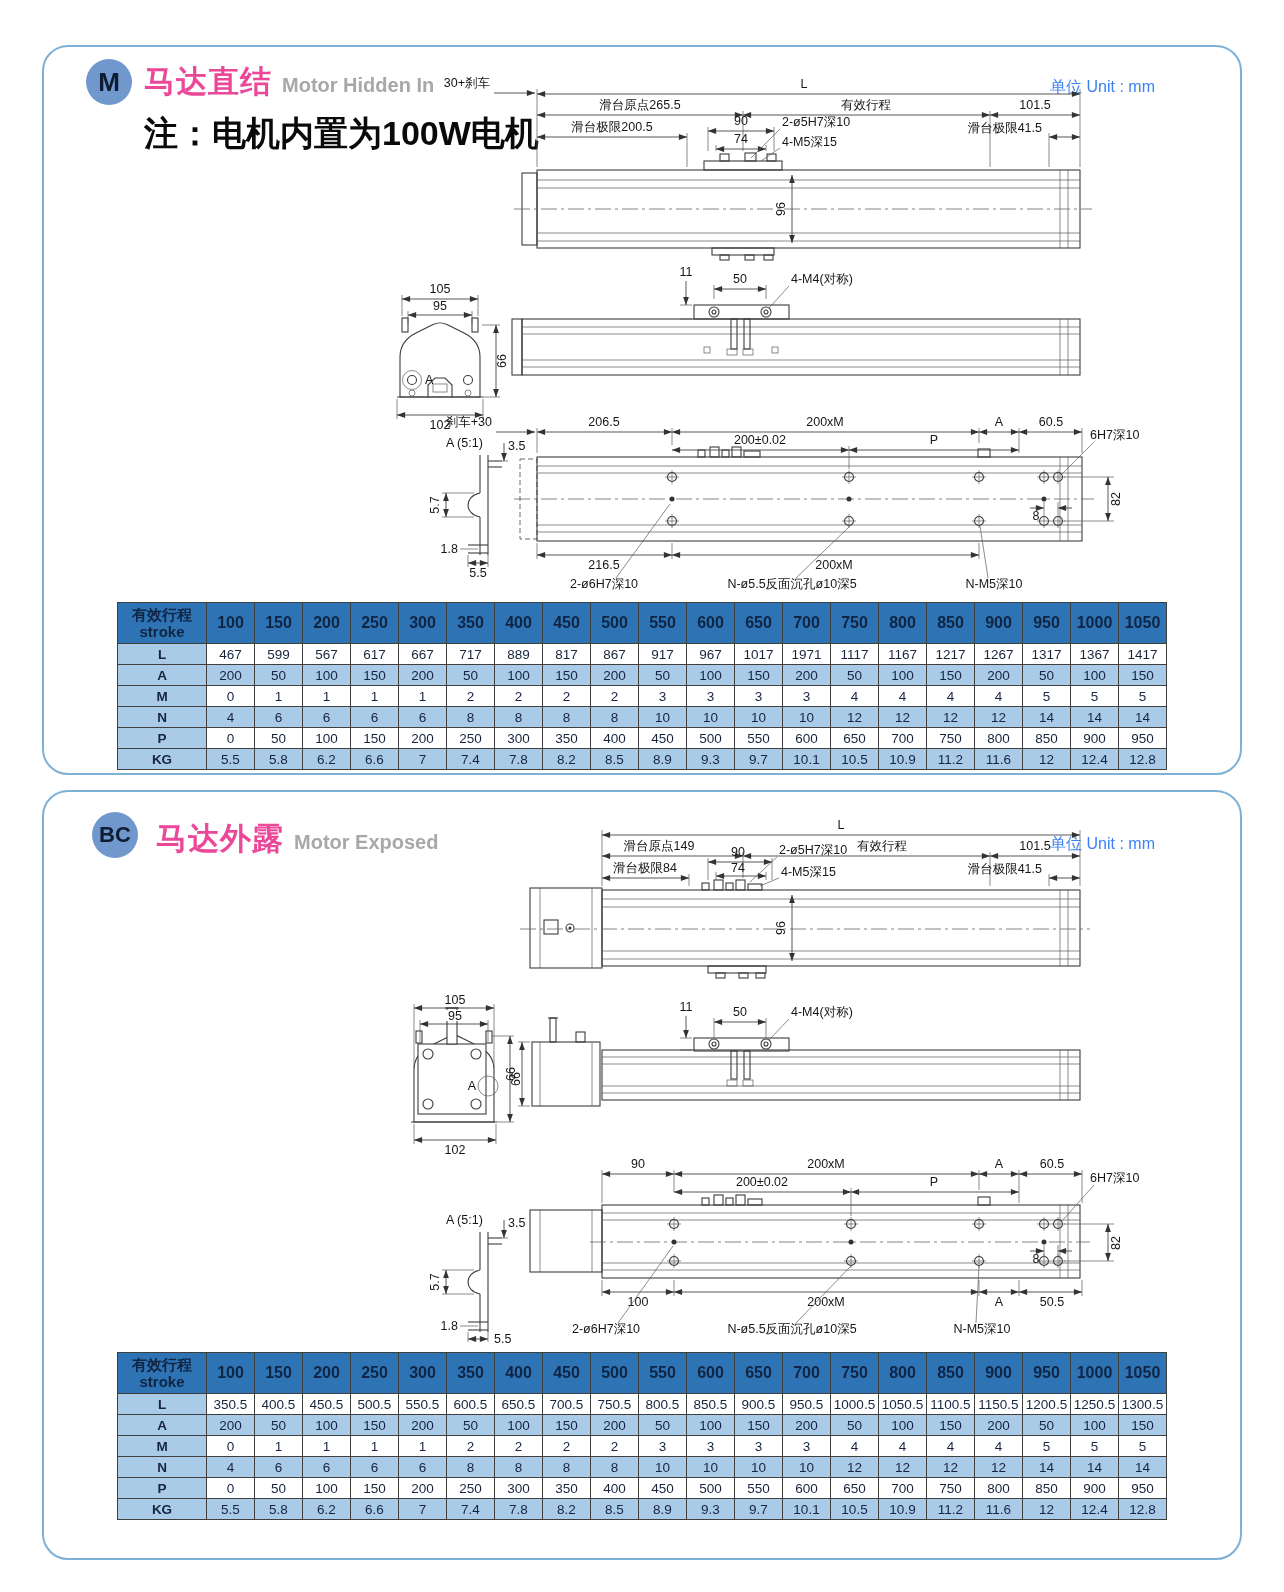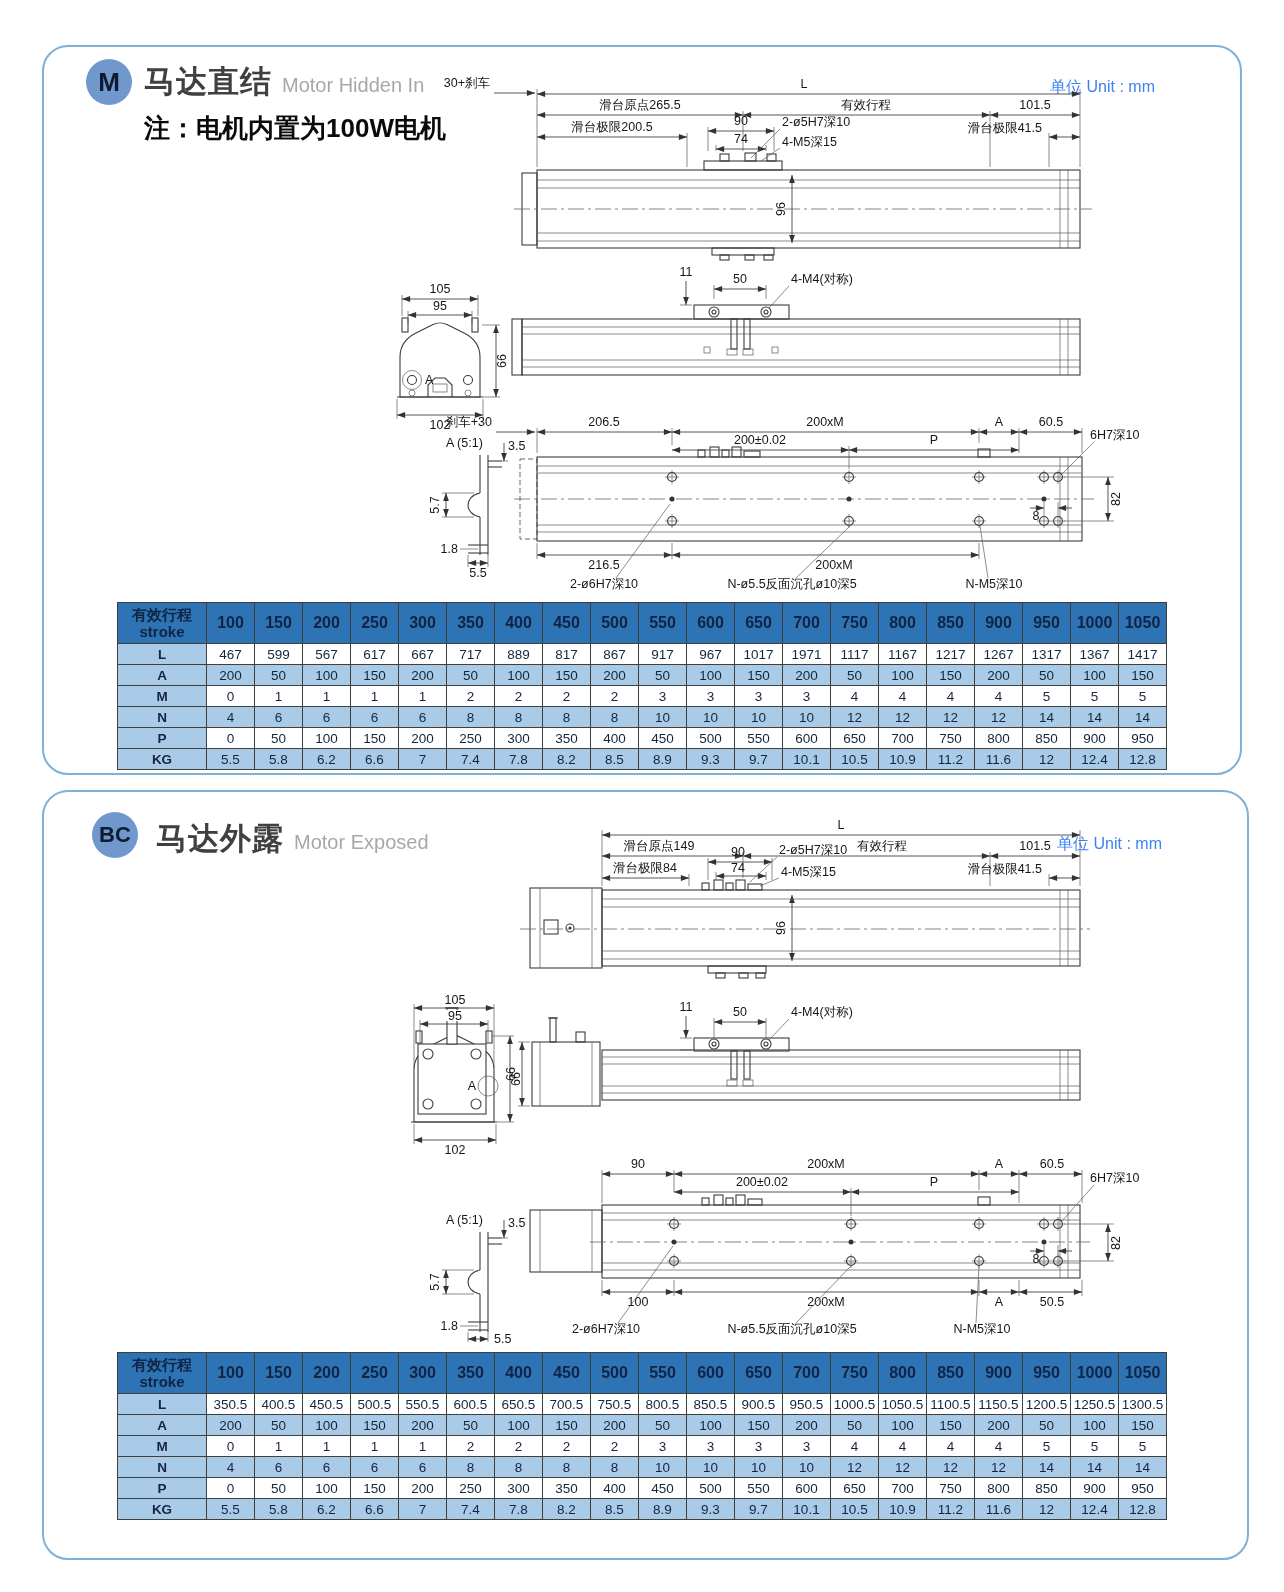--- a/index.html
+++ b/index.html
@@ -1,27 +1,27 @@
 <!DOCTYPE html>
 <html><head>
 <meta charset="utf-8">
 <style>
   html,body{margin:0;padding:0;background:#ffffff;width:1284px;height:1592px;
     font-family:"Liberation Sans",sans-serif;color:#1a1a1a;position:relative;}
   .card{position:absolute;left:42px;width:1196px;background:#fff;
     border:2px solid #7FB0D6;border-radius:26px;}
   #card-m{top:45px;height:726px;}
-  #card-bc{top:790px;height:766px;padding-left:7px;}
+  #card-bc{top:790px;height:766px;}
   .badge{position:absolute;width:46px;height:46px;border-radius:50%;
     background:#7198CD;color:#0d1b33;font-weight:bold;display:flex;
     align-items:center;justify-content:center;}
   .title-row{position:absolute;white-space:nowrap;}
-  .title-cn{font-size:31px;font-weight:600;color:#404040;letter-spacing:1px;}
-  .title-en{font-size:20px;font-weight:normal;color:#a8a8a8;margin-left:10px;}
-  .note{position:absolute;font-size:26px;font-weight:600;color:#0a0a0a;white-space:nowrap;}
+  .title-cn{font-size:31px;font-weight:600;color:#ec4899;letter-spacing:1px;}
+  .title-en{font-size:20px;font-weight:bold;color:#a8a8a8;margin-left:10px;}
+  .note{position:absolute;font-size:34px;font-weight:600;color:#0a0a0a;white-space:nowrap;}
   .unit{position:absolute;font-size:16px;color:#3b82f6;white-space:nowrap;}
   svg{position:absolute;left:0;top:0;}
   .ln{stroke:#3c3c3c;stroke-width:1.1;fill:none;}
   .thin{stroke:#5a5a5a;stroke-width:0.7;fill:none;}
   .dim{stroke:#444;stroke-width:0.9;fill:none;}
   .cl{stroke:#666;stroke-width:0.8;stroke-dasharray:16 4 3 4;fill:none;}
   .dash{stroke:#555;stroke-width:0.9;stroke-dasharray:5 3;fill:none;}
   .wfill{fill:#ffffff;stroke:#3c3c3c;stroke-width:1.1;}
   .svgtxt{font-family:"Liberation Sans",sans-serif;font-size:12.5px;fill:#161616;}
   .mid{text-anchor:middle;}

